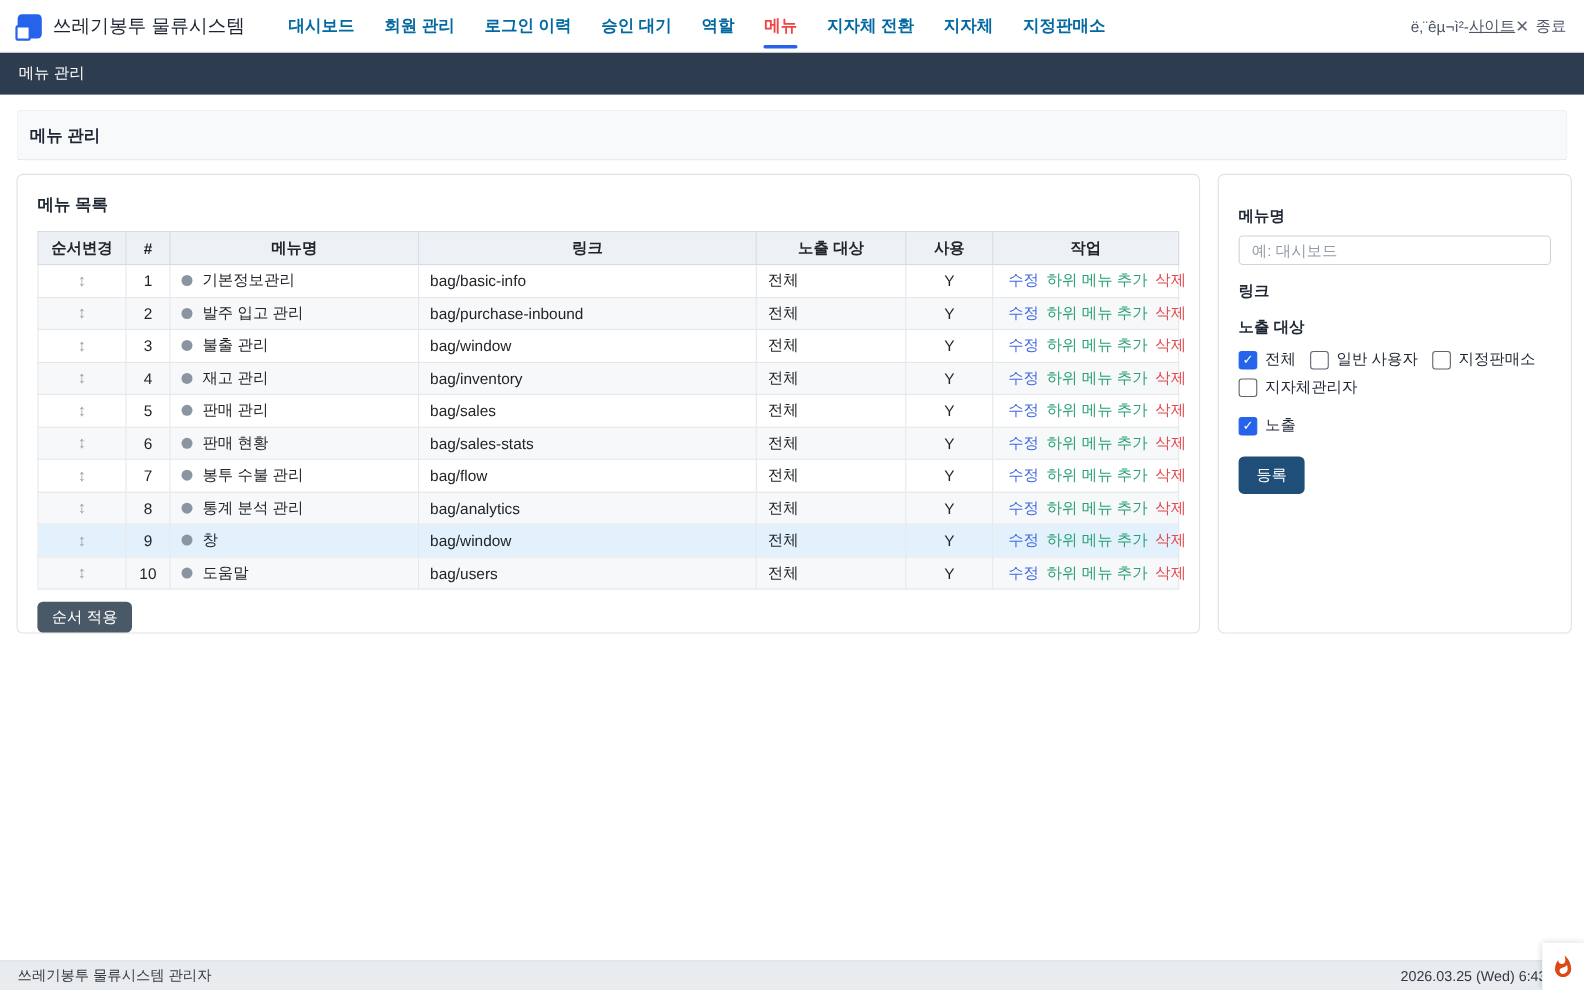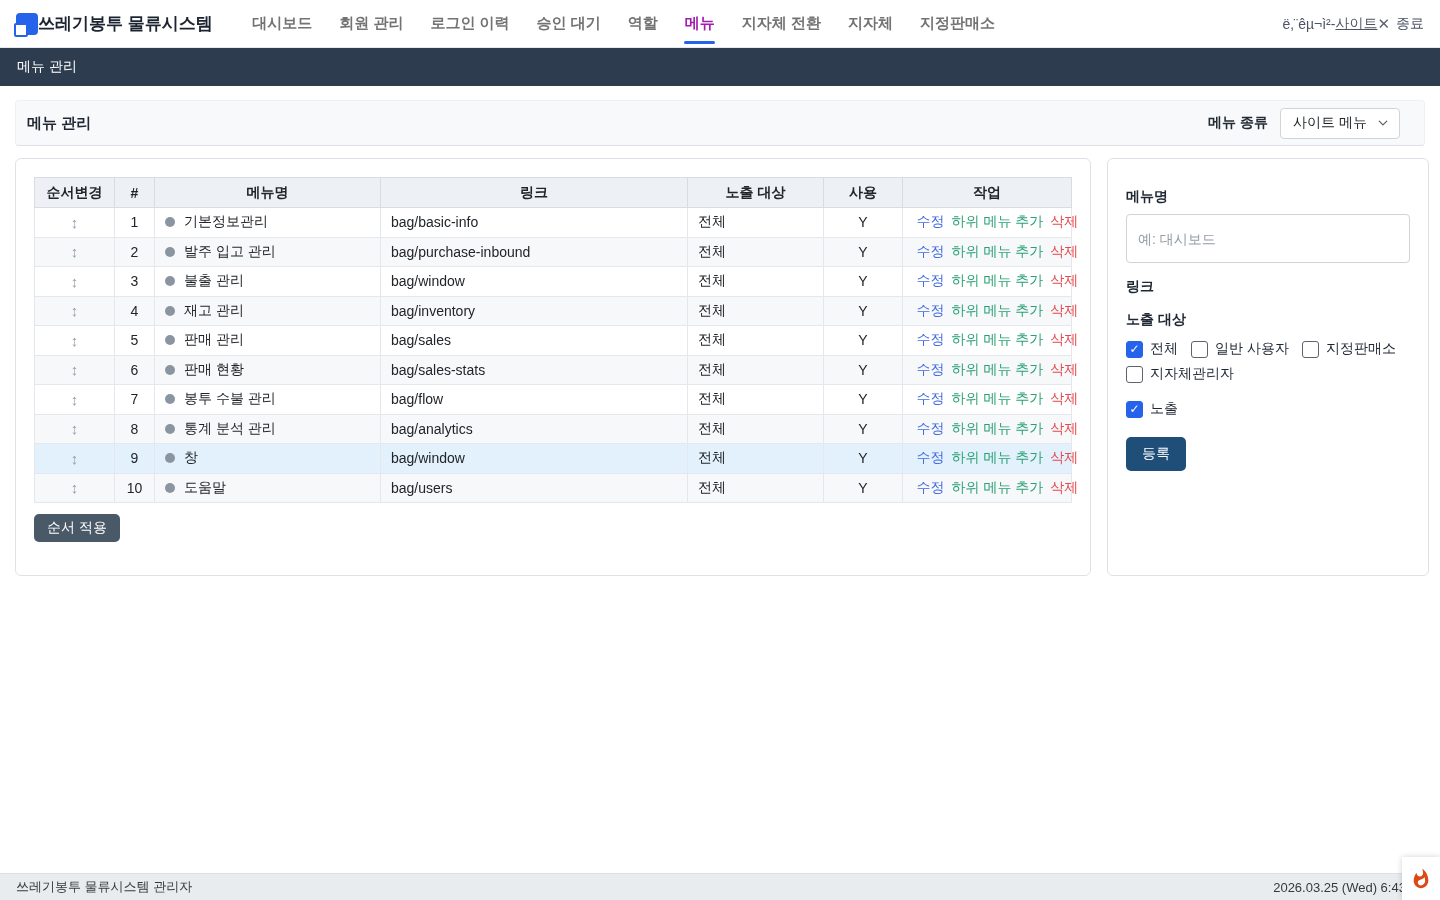--- a/index.html
+++ b/index.html
@@ -15,27 +15,27 @@
     display:flex; align-items:center; padding:0 16px;
   }
   .brand { display:flex; align-items:center; cursor:pointer; }
   .brand-icon {
     width:22px; height:22px; background:#2563eb; border-radius:4px; position:relative;
   }
   .brand-icon::after {
     content:""; position:absolute; left:-2px; bottom:-2px; width:10px; height:10px;
     background:#ffffff; border:2.5px solid #2563eb; border-radius:2px;
   }
-  .brand-title { font-size:17px; font-weight:700; color:#1b2430; }
+  .brand-title { font-size:17px; font-weight:400; color:#1b2430; margin-left:10px; }
   .nav-items { display:flex; align-items:stretch; height:48px; margin-left:26px; }
   .nav-item {
     display:flex; align-items:center; padding:0 13.5px; font-size:15px; font-weight:600;
-    color:#737373; cursor:pointer; position:relative; white-space:nowrap;
-  }
-  .nav-item.active { color:#a21caf; }
+    color:#0369a1; cursor:pointer; position:relative; white-space:nowrap;
+  }
+  .nav-item.active { color:#ef4444; }
   .nav-item.active::after {
     content:""; position:absolute; left:13px; right:13px; bottom:4px; height:3px;
     background:#2563eb; border-radius:2px;
   }
   .nav-right { margin-left:auto; display:flex; align-items:center; font-size:14px; color:#4b5563; }
   .nav-user { color:#4b5563; }
   .nav-site { cursor:pointer;text-decoration:underline; }
   .nav-logout { cursor:pointer; display:flex; align-items:center; gap:6px; }
   .x-icon { font-size:15px; color:#5b6470; }
 
@@ -91,21 +91,21 @@
   .act.del  { color:#e5484d; }
 
   .apply-order {
     margin-top:11px; background:#4a5968; color:#ffffff; border:none; border-radius:5px;
     font-size:14px; padding:5px 13px; cursor:pointer; font-family:inherit;
   }
 
   
   .form-label { font-size:14px; font-weight:700; color:#1f2733; margin:15px 0 8px 0; }
   .form-input {
-    width:100%; height:49px; border:1px solid #ced4da; border-radius:4px; padding:0 11px;
+    width:100%; height:27px; border:1px solid #ced4da; border-radius:4px; padding:0 11px;
     font-size:14px; color:#212529; font-family:inherit; outline:none; background:#fff;
   }
   .form-input::placeholder { color:#949ca6; }
   .checks { display:flex; flex-wrap:wrap; gap:7px 13px; margin-top:11px; }
   .check { display:flex; align-items:center; gap:7px; cursor:pointer; font-size:14px; color:#1f2733; }
   .box {
     width:17px; height:17px; border-radius:3px; border:1.5px solid #5d646e; background:#fff;
     display:flex; align-items:center; justify-content:center; font-size:12px; font-weight:700;
     color:transparent; flex:0 0 17px;
   }
@@ -159,33 +159,25 @@
     </span>
   </div>
 </header>
 
 <div class="breadcrumb-bar">
   <span>메뉴 관리</span>
 </div>
 
 <div class="page-band">
   <div class="page-title">메뉴 관리</div>
-  <div class="menu-type">
-    <span class="menu-type-label">메뉴 종류</span>
-    <div class="select-box">
-      <span>사이트 메뉴</span>
-      <svg class="chev" viewBox="0 0 16 16">
-          <path d="M3 5.5 L8 10.5 L13 5.5" stroke="#5f6670" stroke-width="1.8" fill="none" stroke-linecap="round" stroke-linejoin="round"></path>
-        </svg>
-    </div>
-  </div>
 </div>
 
 <div class="cards">
   <section class="card card-list">
+    <h2 class="card-title">메뉴 목록</h2>
     <table>
       <colgroup>
         <col style="width:80px">
           <col style="width:40px">
           <col style="width:226px">
         <col style="width:307px">
           <col style="width:136px">
           <col style="width:79px">
           <col style="width:169px">
       </colgroup>

